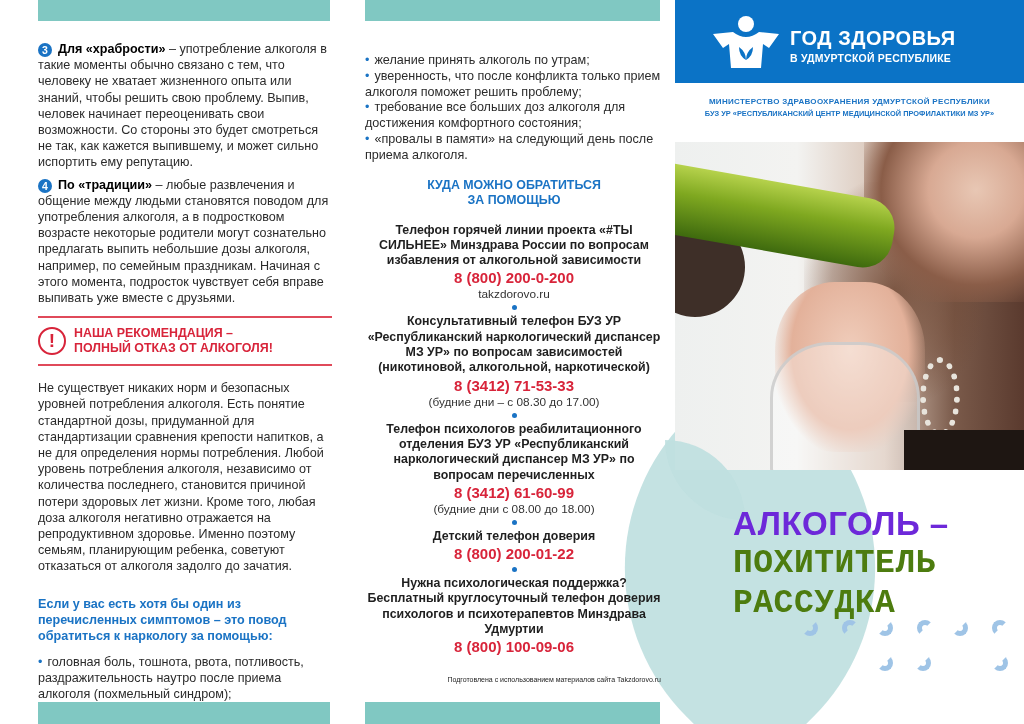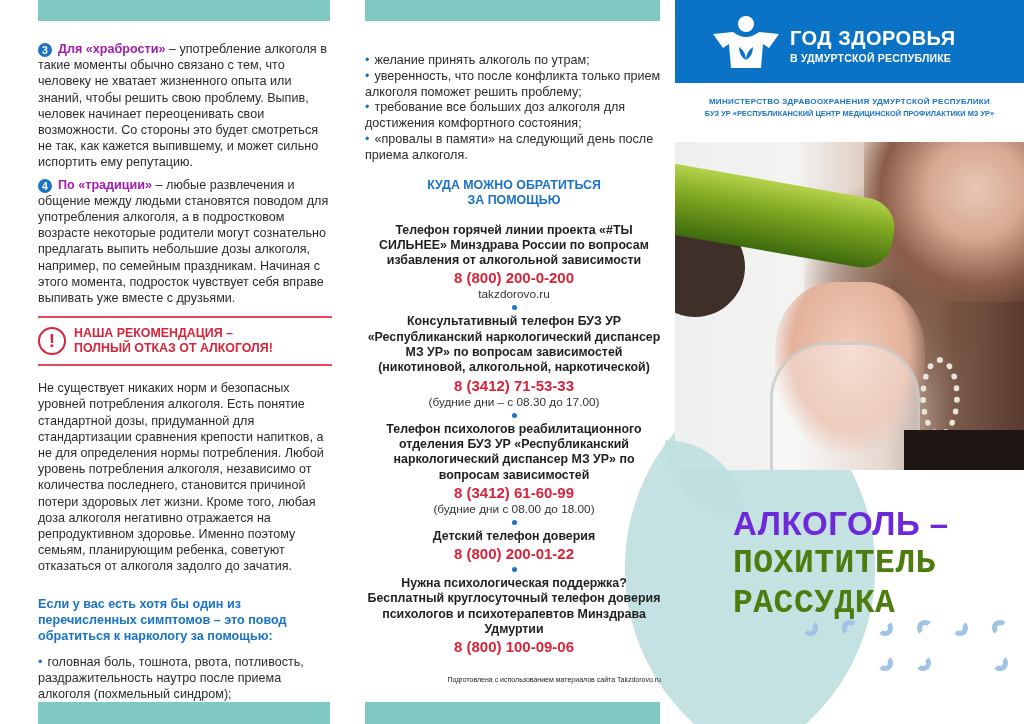--- a/index.html
+++ b/index.html
@@ -9,21 +9,21 @@
   .bar { position: absolute; background: #80c8c2; }
   .bar.top-left { left: 38px; top: 0; width: 292px; height: 21px; }
   .bar.top-mid { left: 365px; top: 0; width: 295px; height: 21px; }
   .bar.bot-left { left: 38px; top: 702px; width: 292px; height: 22px; }
   .bar.bot-mid { left: 365px; top: 702px; width: 295px; height: 22px; }
 
   
   .panel-left { position: absolute; left: 38px; top: 41px; width: 294px; font-size: 12.6px; line-height: 16.2px; color: #2b2b2b; }
   .panel-left p { margin-bottom: 6px; }
   .num { display: inline-block; width: 14px; height: 14px; border-radius: 50%; background: #1a73c4; color: #fff; font-weight: bold; font-size: 10.5px; line-height: 14px; text-align: center; vertical-align: -1px; margin-right: 6px; }
-  .b { font-weight: bold; color: #a21caf; text-align: center; }
+  .b { font-weight: bold; color: #000000; text-align: center; }
 
   .rec-box { margin-top: 10px; border-top: 2px solid #e04a5a; border-bottom: 2px solid #e04a5a; padding: 8px 0 8px 0; display: flex; align-items: center; }
   .rec-icon { width: 28px; height: 28px; border: 2.5px solid #d8243a; border-radius: 50%; color: #d8243a; font-weight: bold; font-size: 19px; line-height: 23px; text-align: center; margin-right: 8px; flex: none; }
   .rec-text { color: #d8243a; font-weight: bold; font-size: 12.4px; line-height: 15px; }
 
   .para2 { margin-top: 14px; }
   .blue-head { margin-top: 21px; color: #1a73c4; font-weight: bold; font-size: 12.6px; line-height: 16px; }
   .bullet { color: #1a73c4; margin-right: 5px; }
   .symptom { margin-top: 10px; }
 
@@ -123,21 +123,21 @@
   <div class="sep-dot"></div>
 
   <div class="contact">
     <div class="c-title">Консультативный телефон БУЗ УР «Республиканский наркологический диспансер МЗ УР» по вопросам зависимостей (никотиновой, алкогольной, наркотической)</div>
     <div class="c-phone">8 (3412) 71-53-33</div>
     <div class="c-note">(будние дни – с 08.30 до 17.00)</div>
   </div>
   <div class="sep-dot"></div>
 
   <div class="contact">
-    <div class="c-title">Телефон психологов реабилитационного отделения БУЗ УР «Республиканский наркологический диспансер МЗ УР» по вопросам зависимостей</div>
+    <div class="c-title">Телефон психологов реабилитационного отделения БУЗ УР «Республиканский наркологический диспансер МЗ УР» по вопросам перечисленных</div>
     <div class="c-phone">8 (3412) 61-60-99</div>
     <div class="c-note">(будние дни с 08.00 до 18.00)</div>
   </div>
   <div class="sep-dot"></div>
 
   <div class="contact">
     <div class="c-title">Детский телефон доверия</div>
     <div class="c-phone">8 (800) 200-01-22</div>
   </div>
   <div class="sep-dot"></div>

